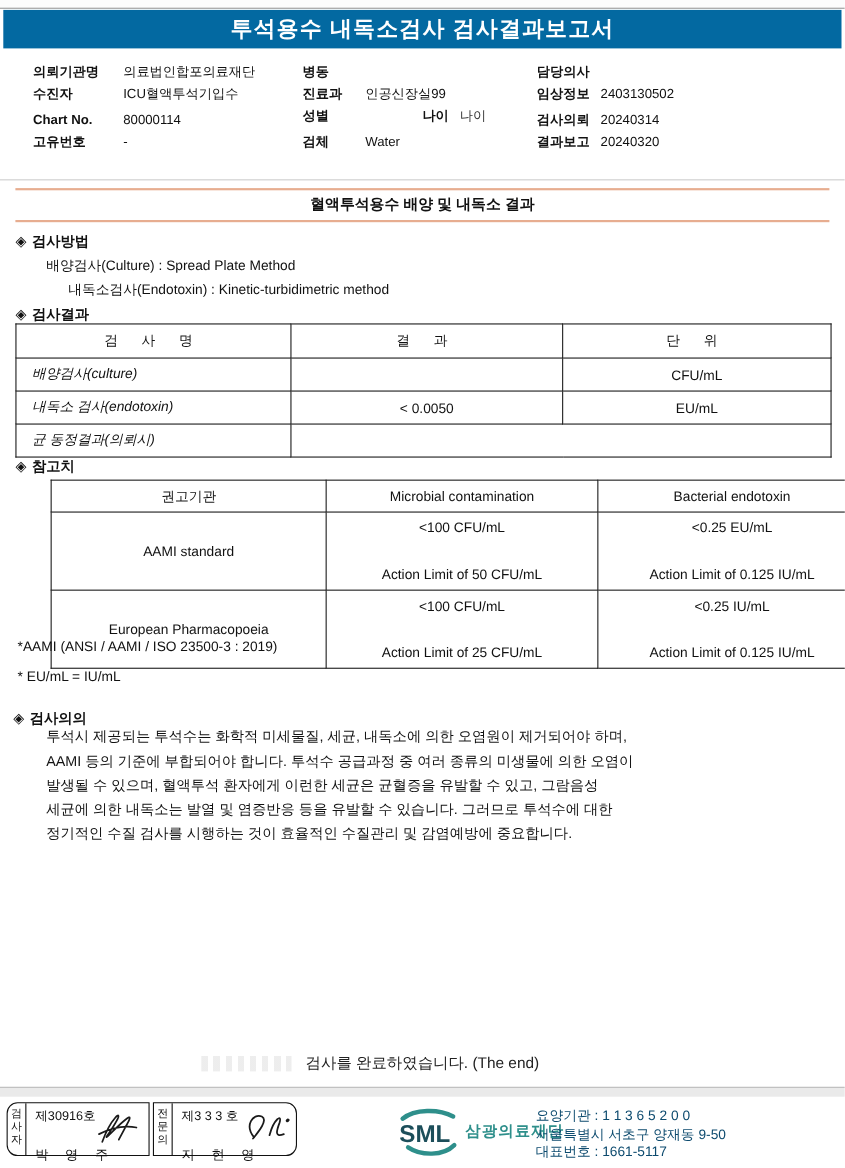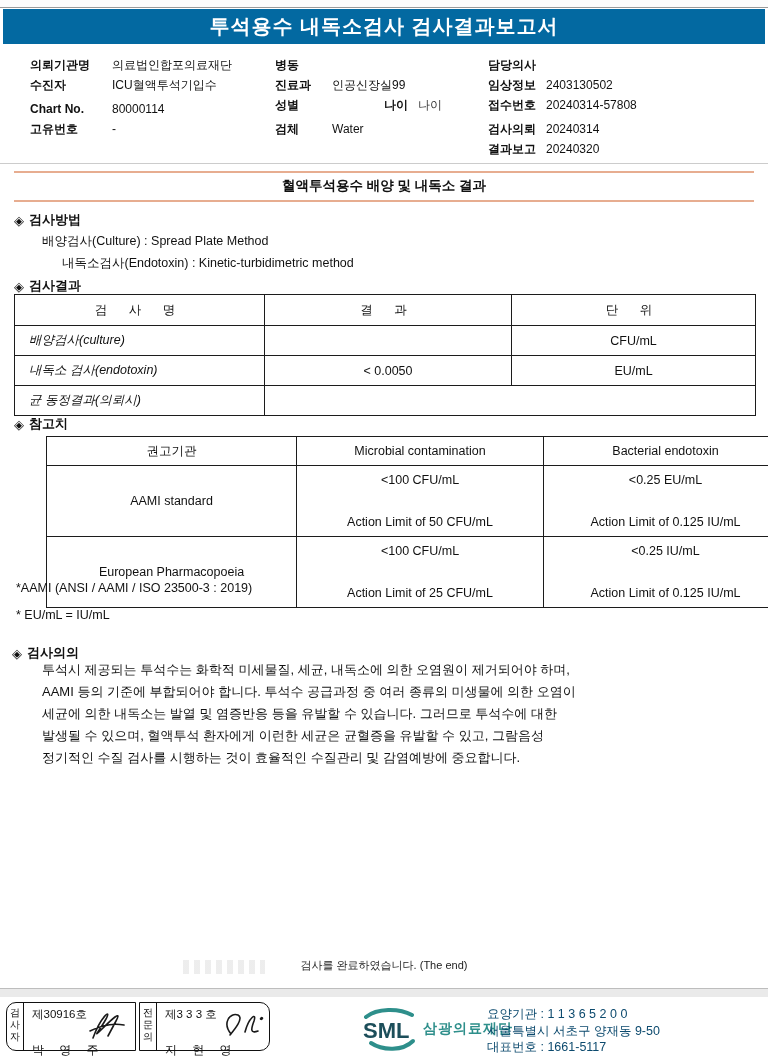--- a/index.html
+++ b/index.html
@@ -60,21 +60,21 @@
   .ref-table th { height:26px; }
   .ref-table td.org { height:56px; text-align:center; }
   .ref-table td.pair { height:56px; text-align:center; vertical-align:middle; padding:7px 0; }
   .pair-inner { height:100%; display:flex; flex-direction:column; justify-content:space-between; }
 
   .fn { left:16px; font-size:12.5px; }
   .fn1 { top:581px; } .fn2 { top:608px; }
 
   .sig-lines { left:42px; top:659px; font-size:13px; line-height:22px; }
 
-  .endnote { left:0; top:958px; width:768px; text-align:center; font-size:11px; color:#222; }
+  .endnote { left:0; top:958px; width:768px; text-align:center; font-size:14px; color:#222; }
   .artifact { left:183px; top:960px; width:82px; height:14px; opacity:.5;
     background:repeating-linear-gradient(90deg,#dcdcdc 0 6px,transparent 6px 11px); }
 
   .grayband { left:0; top:988px; width:768px; height:8px; background:#eaeaea; border-top:1px solid #bdbdbd; }
 
   
   .stamp { top:1002px; height:49px; border:1px solid #111; box-sizing:border-box; display:flex; }
   .stamp1 { left:6px; width:130px; border-radius:10px 0 0 10px; }
   .stamp2 { left:139px; width:131px; border-radius:0 10px 10px 0; }
   .role-strip { width:17px; border-right:1px solid #111; font-size:10px; line-height:1.22; text-align:center;
@@ -139,24 +139,20 @@
 </div>
 
 <div class="abs info-col col3">
   <div class="info-row">
       <span class="lbl">담당의사</span>
       <span class="val"></span>
     </div>
   <div class="info-row">
       <span class="lbl">임상정보</span>
       <span class="val">2403130502</span>
-    </div>
-  <div class="info-row">
-      <span class="lbl">접수번호</span>
-      <span class="val">20240314-57808</span>
     </div>
   <div class="info-row gap">
       <span class="lbl">검사의뢰</span>
       <span class="val">20240314</span>
     </div>
   <div class="info-row">
       <span class="lbl">결과보고</span>
       <span class="val">20240320</span>
     </div>
 </div>
@@ -258,22 +254,22 @@
 <div class="abs fn fn1 nowrap">*AAMI (ANSI / AAMI / ISO 23500-3 : 2019)</div>
 <div class="abs fn fn2 nowrap">* EU/mL = IU/mL</div>
 
 <div class="abs heading hd-sig">
   <span class="h-bullet">◈</span>
   <span>검사의의</span>
 </div>
 <div class="abs sig-lines">
   <div class="nowrap">투석시 제공되는 투석수는 화학적 미세물질, 세균, 내독소에 의한 오염원이 제거되어야 하며,</div>
   <div class="nowrap">AAMI 등의 기준에 부합되어야 합니다. 투석수 공급과정 중 여러 종류의 미생물에 의한 오염이</div>
+  <div class="nowrap">발생될 수 있으며, 혈액투석 환자에게 이런한 세균은 균혈증을 유발할 수 있고, 그람음성</div>
   <div class="nowrap">세균에 의한 내독소는 발열 및 염증반응 등을 유발할 수 있습니다. 그러므로 투석수에 대한</div>
-  <div class="nowrap">발생될 수 있으며, 혈액투석 환자에게 이런한 세균은 균혈증을 유발할 수 있고, 그람음성</div>
   <div class="nowrap">정기적인 수질 검사를 시행하는 것이 효율적인 수질관리 및 감염예방에 중요합니다.</div>
 </div>
 
 <div class="abs artifact"></div>
 <div class="abs endnote">검사를 완료하였습니다. (The end)</div>
 
 <div class="abs grayband"></div>
 
 <div class="abs stamp stamp1">
   <div class="role-strip">검사자</div>

